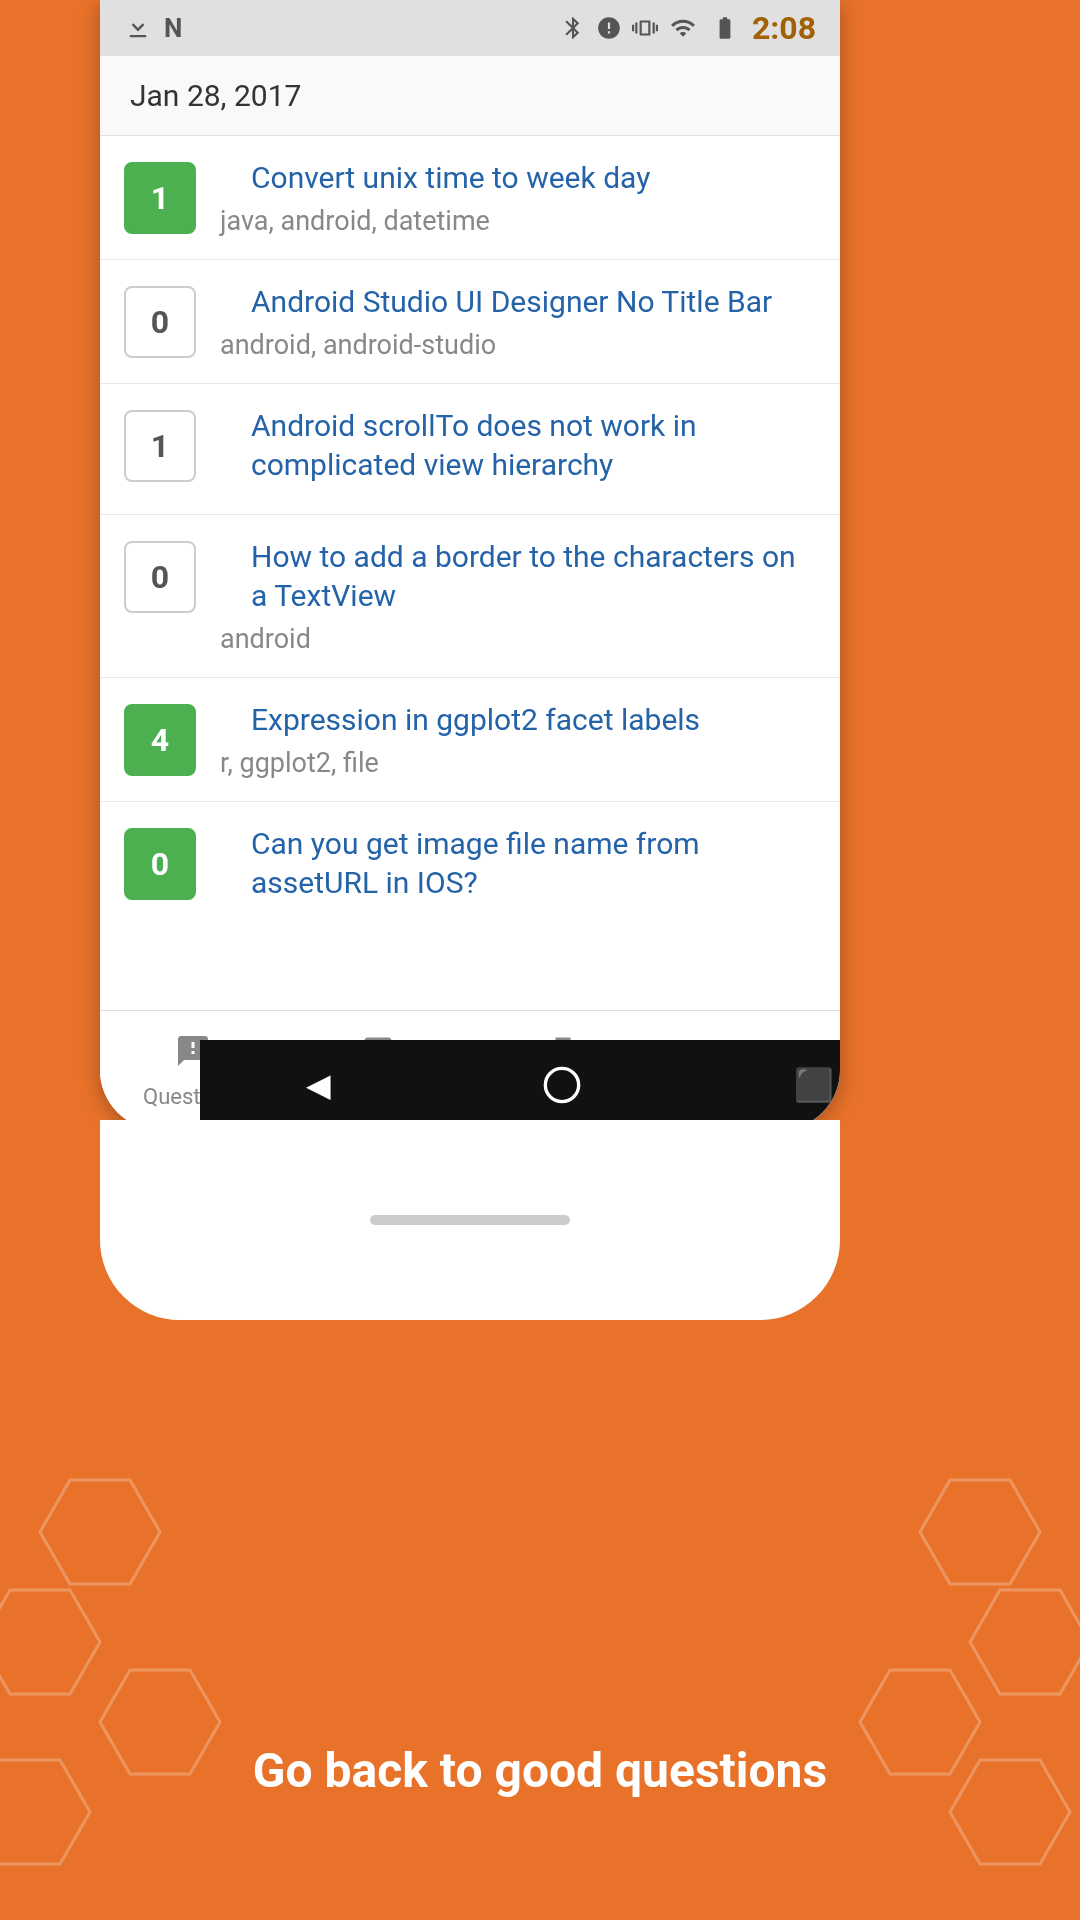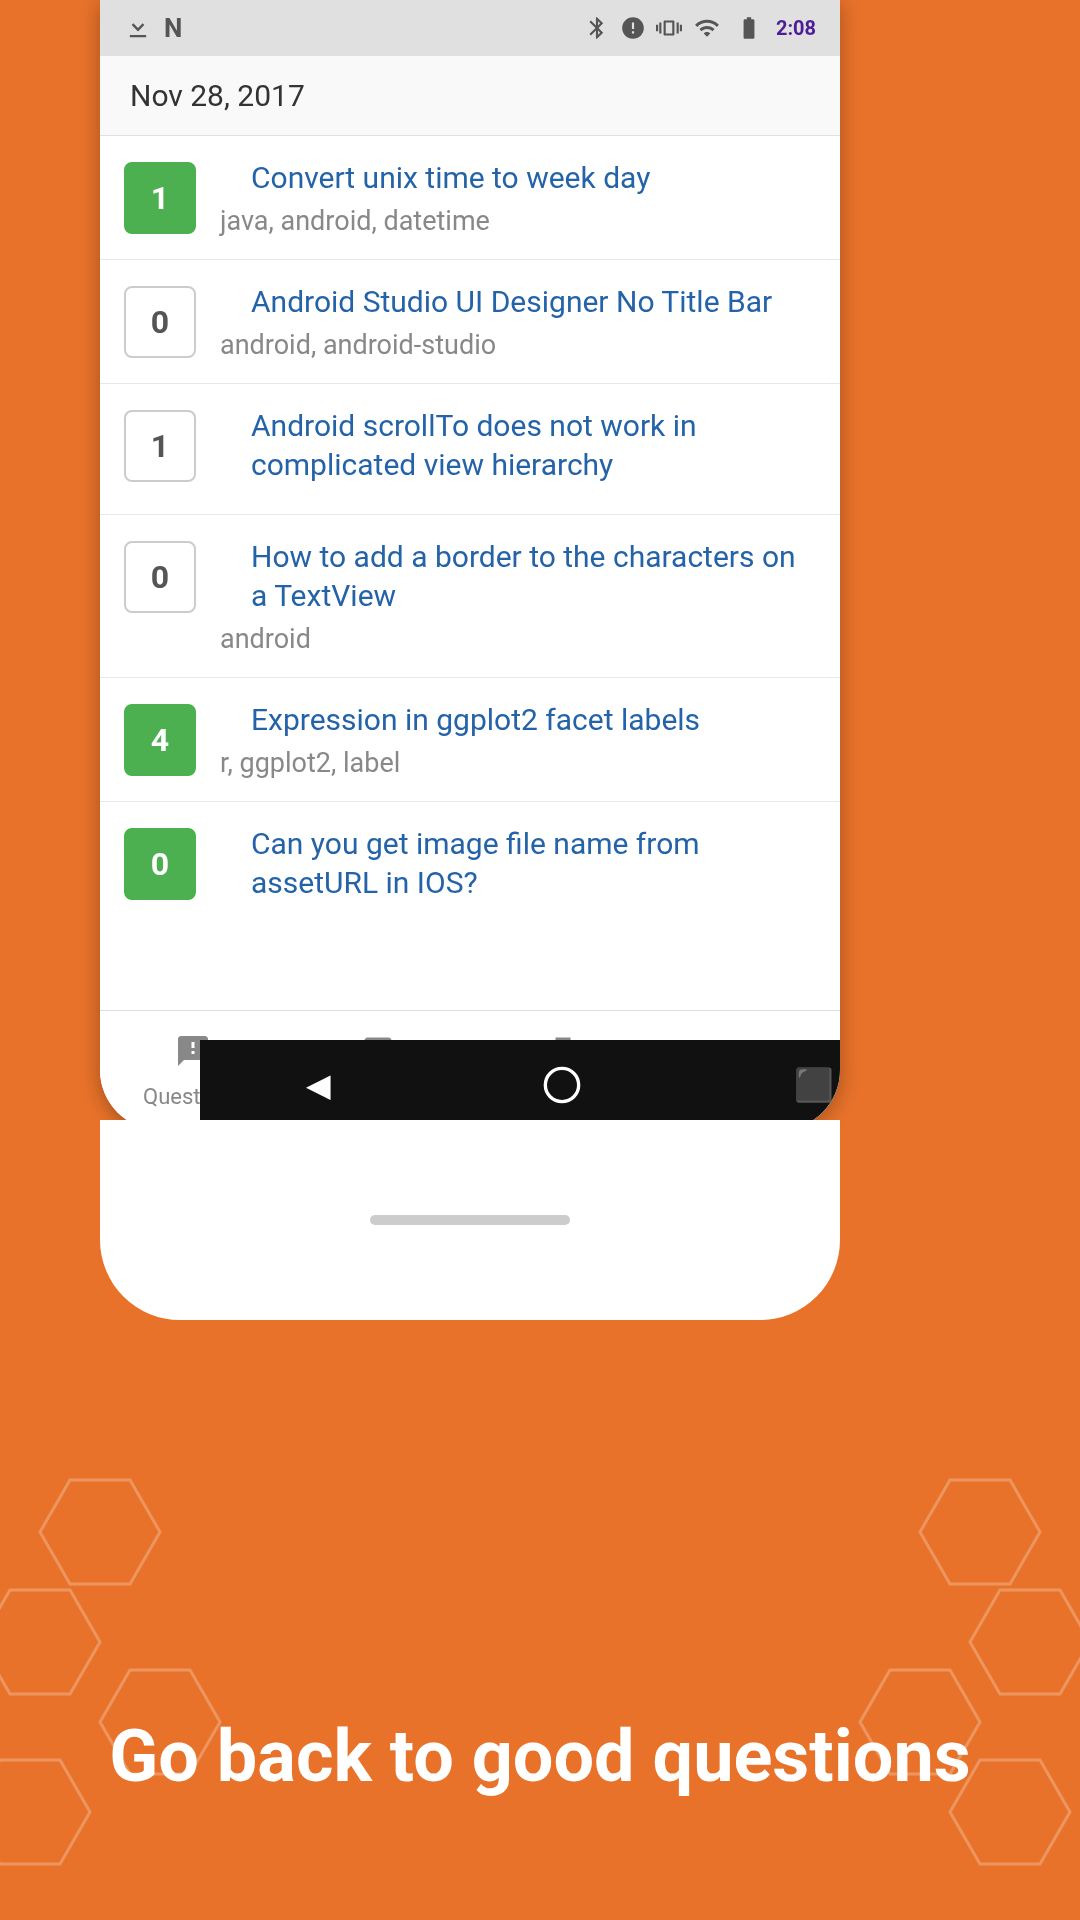--- a/index.html
+++ b/index.html
@@ -221,21 +221,21 @@
       border-radius: 5px;
     }
 
     
     .tagline {
       position: absolute;
       bottom: 120px;
       left: 0;
       right: 0;
       text-align: center;
-      font-size: 72px;
+      font-size: 48px;
       color: #fff;
       font-weight: bold;
       padding: 0 40px;
       line-height: 1.2;
     }
 
     
     .screen-content {
       position: absolute;
       top: 56px;
@@ -276,33 +276,33 @@
         <path d="M0 15h2V9H0v6zm3 2h2V7H3v10zm19-8v6h2V9h-2zm-3 8h2V7h-2v10zM16 5H8c-.55 0-1 .45-1 1v12c0 .55.45 1 1 1h8c.55 0 1-.45 1-1V6c0-.55-.45-1-1-1zm-1 12H9V7h6v10z"></path>
       </svg>
 
       <svg width="30" height="26" viewBox="0 0 24 24" fill="#555">
         <path d="M1 9l2 2c5.01-5.01 13.13-4.99 18.14.01L23 9C16.93 2.93 7.08 2.89 1 9zm8 8l3 3 3-3c-1.65-1.66-4.34-1.66-6 0zm-4-4l2 2c2.76-2.76 7.24-2.76 10 0l2-2C15.14 9.14 8.87 9.14 5 13z"></path>
       </svg>
 
       <svg width="34" height="26" viewBox="0 0 24 24" fill="#555">
         <path d="M15.67 4H14V2h-4v2H8.33C7.6 4 7 4.6 7 5.33v15.33C7 21.4 7.6 22 8.33 22h7.33c.74 0 1.34-.6 1.34-1.33V5.33C17 4.6 16.4 4 15.67 4z"></path>
       </svg>
-      <span style="font-size:20px;font-weight:bold;color:#4c1d95;">2:08</span>
+      <span style="font-size:32px;font-weight:bold;color:#a16207;">2:08</span>
     </div>
   </div>
 
   <div class="top-bar">
     <span class="back-btn">←</span>
     <span class="top-title">Browsing History</span>
     <span class="more-btn">⋮</span>
   </div>
 
   <div class="screen-content">
 
-    <div class="date-header">Nov 28, 2017</div>
+    <div class="date-header">Jan 28, 2017</div>
 
     <div id="history-list">
         <div class="list-item">
     <div class="vote-badge green">1</div>
     <div class="item-content">
       <div class="item-title">Convert unix time to week day</div>
       <div class="item-tags">java, android, datetime</div>
     </div>
   </div>
         <div class="list-item">
@@ -322,21 +322,21 @@
     <div class="vote-badge">0</div>
     <div class="item-content">
       <div class="item-title">How to add a border to the characters on a TextView</div>
       <div class="item-tags">android</div>
     </div>
   </div>
         <div class="list-item">
     <div class="vote-badge green">4</div>
     <div class="item-content">
       <div class="item-title">Expression in ggplot2 facet labels</div>
-      <div class="item-tags">r, ggplot2, label</div>
+      <div class="item-tags">r, ggplot2, file</div>
     </div>
   </div>
         <div class="list-item">
     <div class="vote-badge green">0</div>
     <div class="item-content">
       <div class="item-title">Can you get image file name from assetURL in IOS?</div>
 
     </div>
   </div>
       </div>

